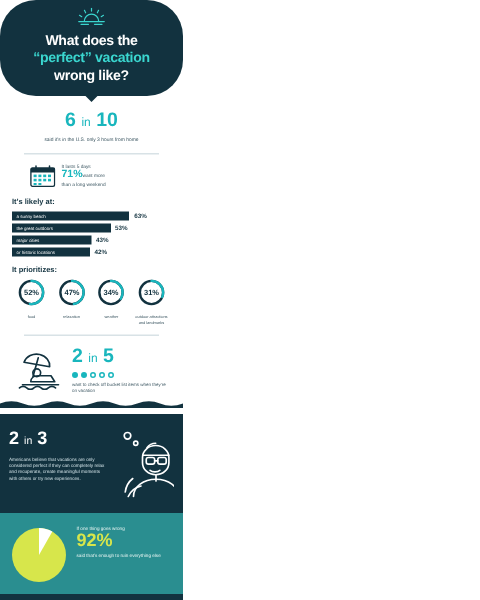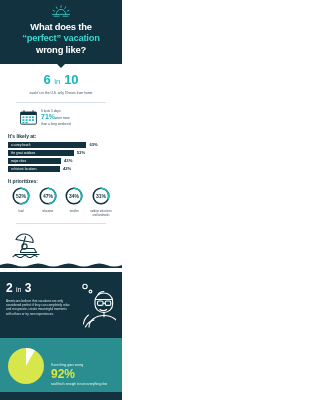--- a/index.html
+++ b/index.html
@@ -10,20 +10,21 @@
     width:122px; height:400px;
     overflow:hidden;
     position:relative;
   }
 
   
   .header {
     background:#12323f;
     padding:5px 6px 9px 6px;
     text-align:center;
+    border-radius:24px;
   }
   .sun-icon { display:block; margin:0 auto 3px auto; }
   .header-title {
     color:#ffffff;
     font-size:9.4px;
     font-weight:bold;
     line-height:11.4px;
     letter-spacing:-0.2px;
   }
   .header-title .hl { color:#3ad6cf;margin-top:17px; }
@@ -98,21 +99,21 @@
   
   .dark { background:#12323f; position:relative; padding:10px 6px 10px 6px; margin-top:5px; }
   .wave-top { display:block; width:100%; height:6px; margin-bottom:-1px; }
   .dark-inner { display:flex; align-items:flex-start; gap:3px; }
   .dark-left { flex:1.15; }
   .dark-frac { color:#ffffff; font-size:12px; font-weight:bold; line-height:13px; }
   .dark-frac .inw { font-size:7px; font-weight:normal; }
   .dark-body { color:#cfe0e5; font-size:3.1px; line-height:4.3px; margin-top:3px; }
 
   
-  .teal { background:#2a8e90; padding:8px 6px 6px 6px; display:flex; align-items:flex-end; gap:5px; }
+  .teal { background:#2a8e90; padding:8px 6px 6px 6px; display:flex; align-items:flex-start; gap:5px; }
   .teal-right { flex:1; }
   .teal-top { color:#eaf6f3; font-size:3.1px; line-height:4.2px; }
   .teal-pct { color:#d7e64b; font-size:12px; font-weight:bold; line-height:13px; }
   .teal-sub { color:#eaf6f3; font-size:3.1px; line-height:4.2px; margin-top:1px; }
 
   
   .footer {
     background:#12323f; height:22px;
     display:flex; align-items:center; padding:0 6px; gap:5px;
   }
@@ -259,20 +260,35 @@
     <svg width="32" height="28" viewBox="0 0 32 28">
       <g stroke="#12323f" stroke-width="1.1" fill="none" stroke-linecap="round" stroke-linejoin="round">
         <path d="M5 9.5c1.5-4 6-6.2 10.5-5.2 4.4 1 7 4.8 6.6 8.2z"></path>
         <line x1="14.5" y1="6.5" x2="11" y2="19"></line>
         <circle cx="13.5" cy="16.5" r="2.6"></circle>
         <path d="M9.5 22.5c0-2.4 2.1-4 5-4h8.5l2.5 4z"></path>
         <path d="M4 24.5h24"></path>
         <path d="M2 26.6c1.6-1.4 3.2-1.4 4.8 0 1.6 1.4 3.2 1.4 4.8 0 1.6-1.4 3.2-1.4 4.8 0 1.6 1.4 3.2 1.4 4.8 0 1.6-1.4 3.2-1.4 4.8 0"></path>
       </g>
     </svg>
+    <div class="tif-right">
+      <div class="big-frac" style="text-align:left">
+        <span>2</span>
+        <span class="inw">in</span>
+        <span>5</span>
+      </div>
+      <div class="tif-dots">
+        <span class="dot on"></span>
+        <span class="dot on"></span>
+        <span class="dot"></span>
+        <span class="dot"></span>
+        <span class="dot"></span>
+      </div>
+      <div class="tif-sub">want to check off bucket list items when they’re on vacation</div>
+    </div>
   </div>
 </div>
 
 <svg class="wave-top" viewBox="0 0 122 6" preserveAspectRatio="none">
   <path d="M0 3 Q7.6 0 15.2 3 T30.5 3 T45.7 3 T61 3 T76.2 3 T91.5 3 T106.7 3 T122 3 L122 6 L0 6 Z" fill="#12323f"></path>
 </svg>
 <div class="dark">
   <div class="dark-inner">
     <div class="dark-left">
       <div class="dark-frac">

